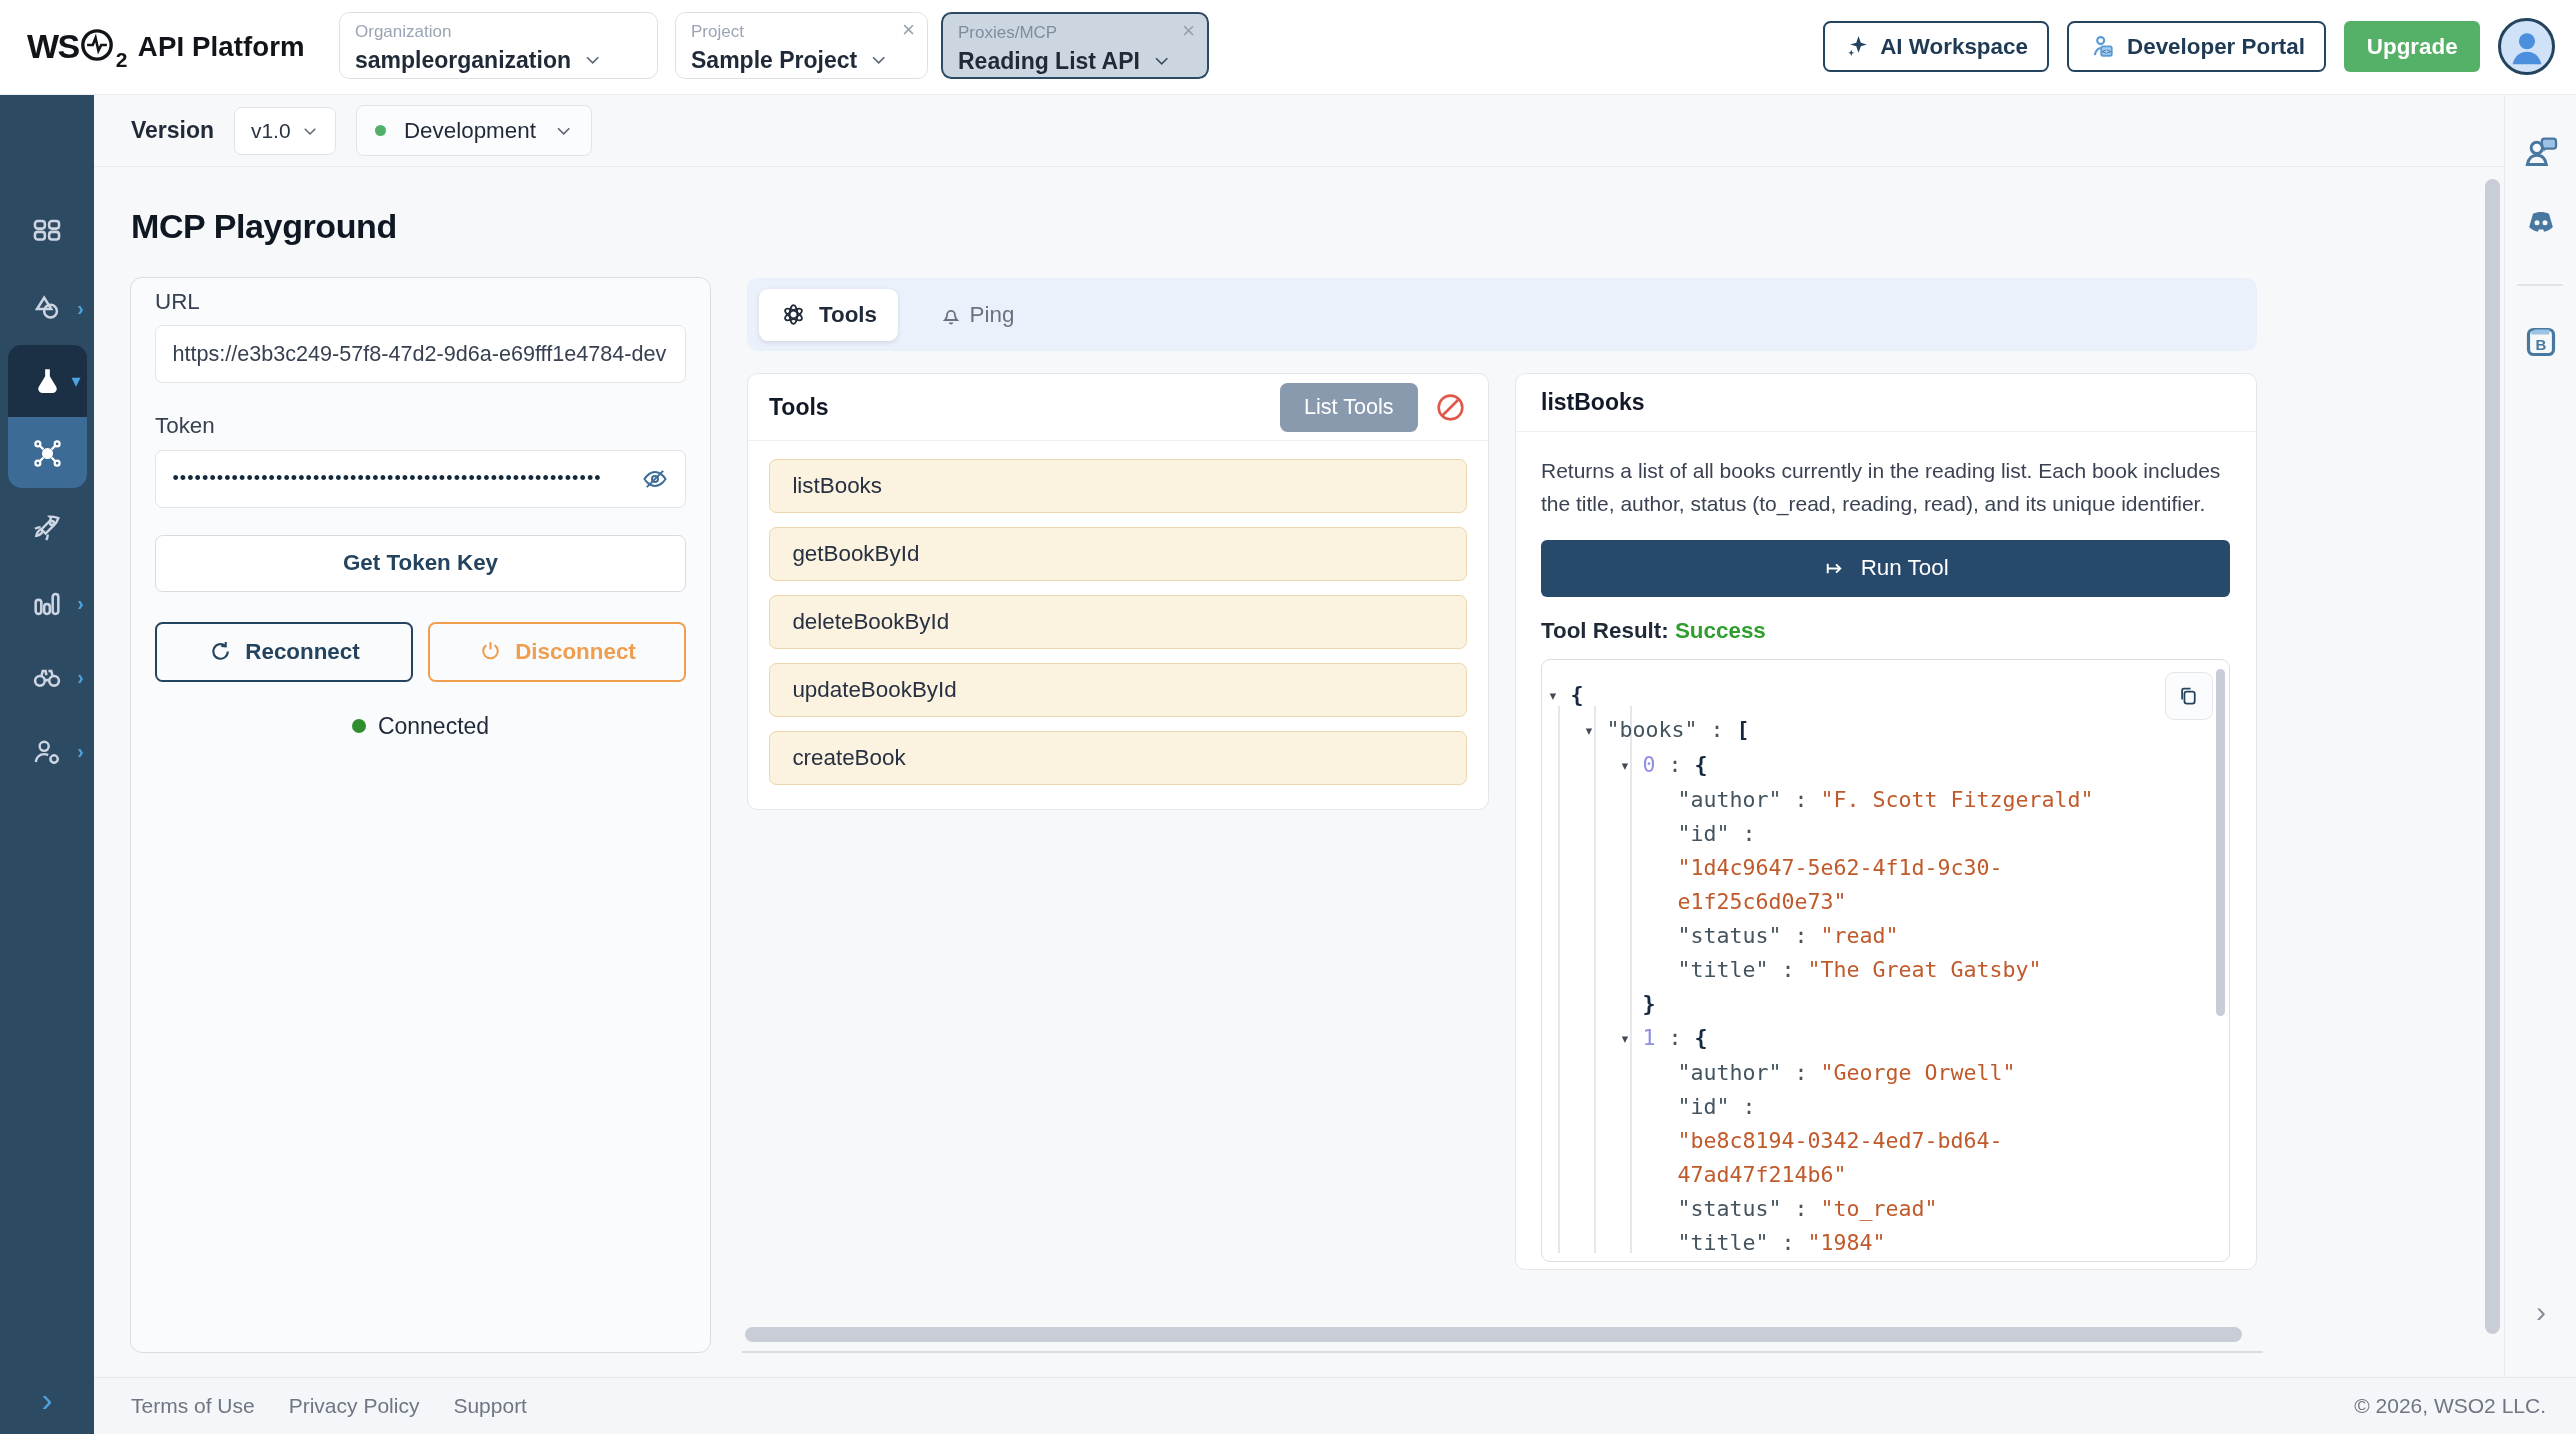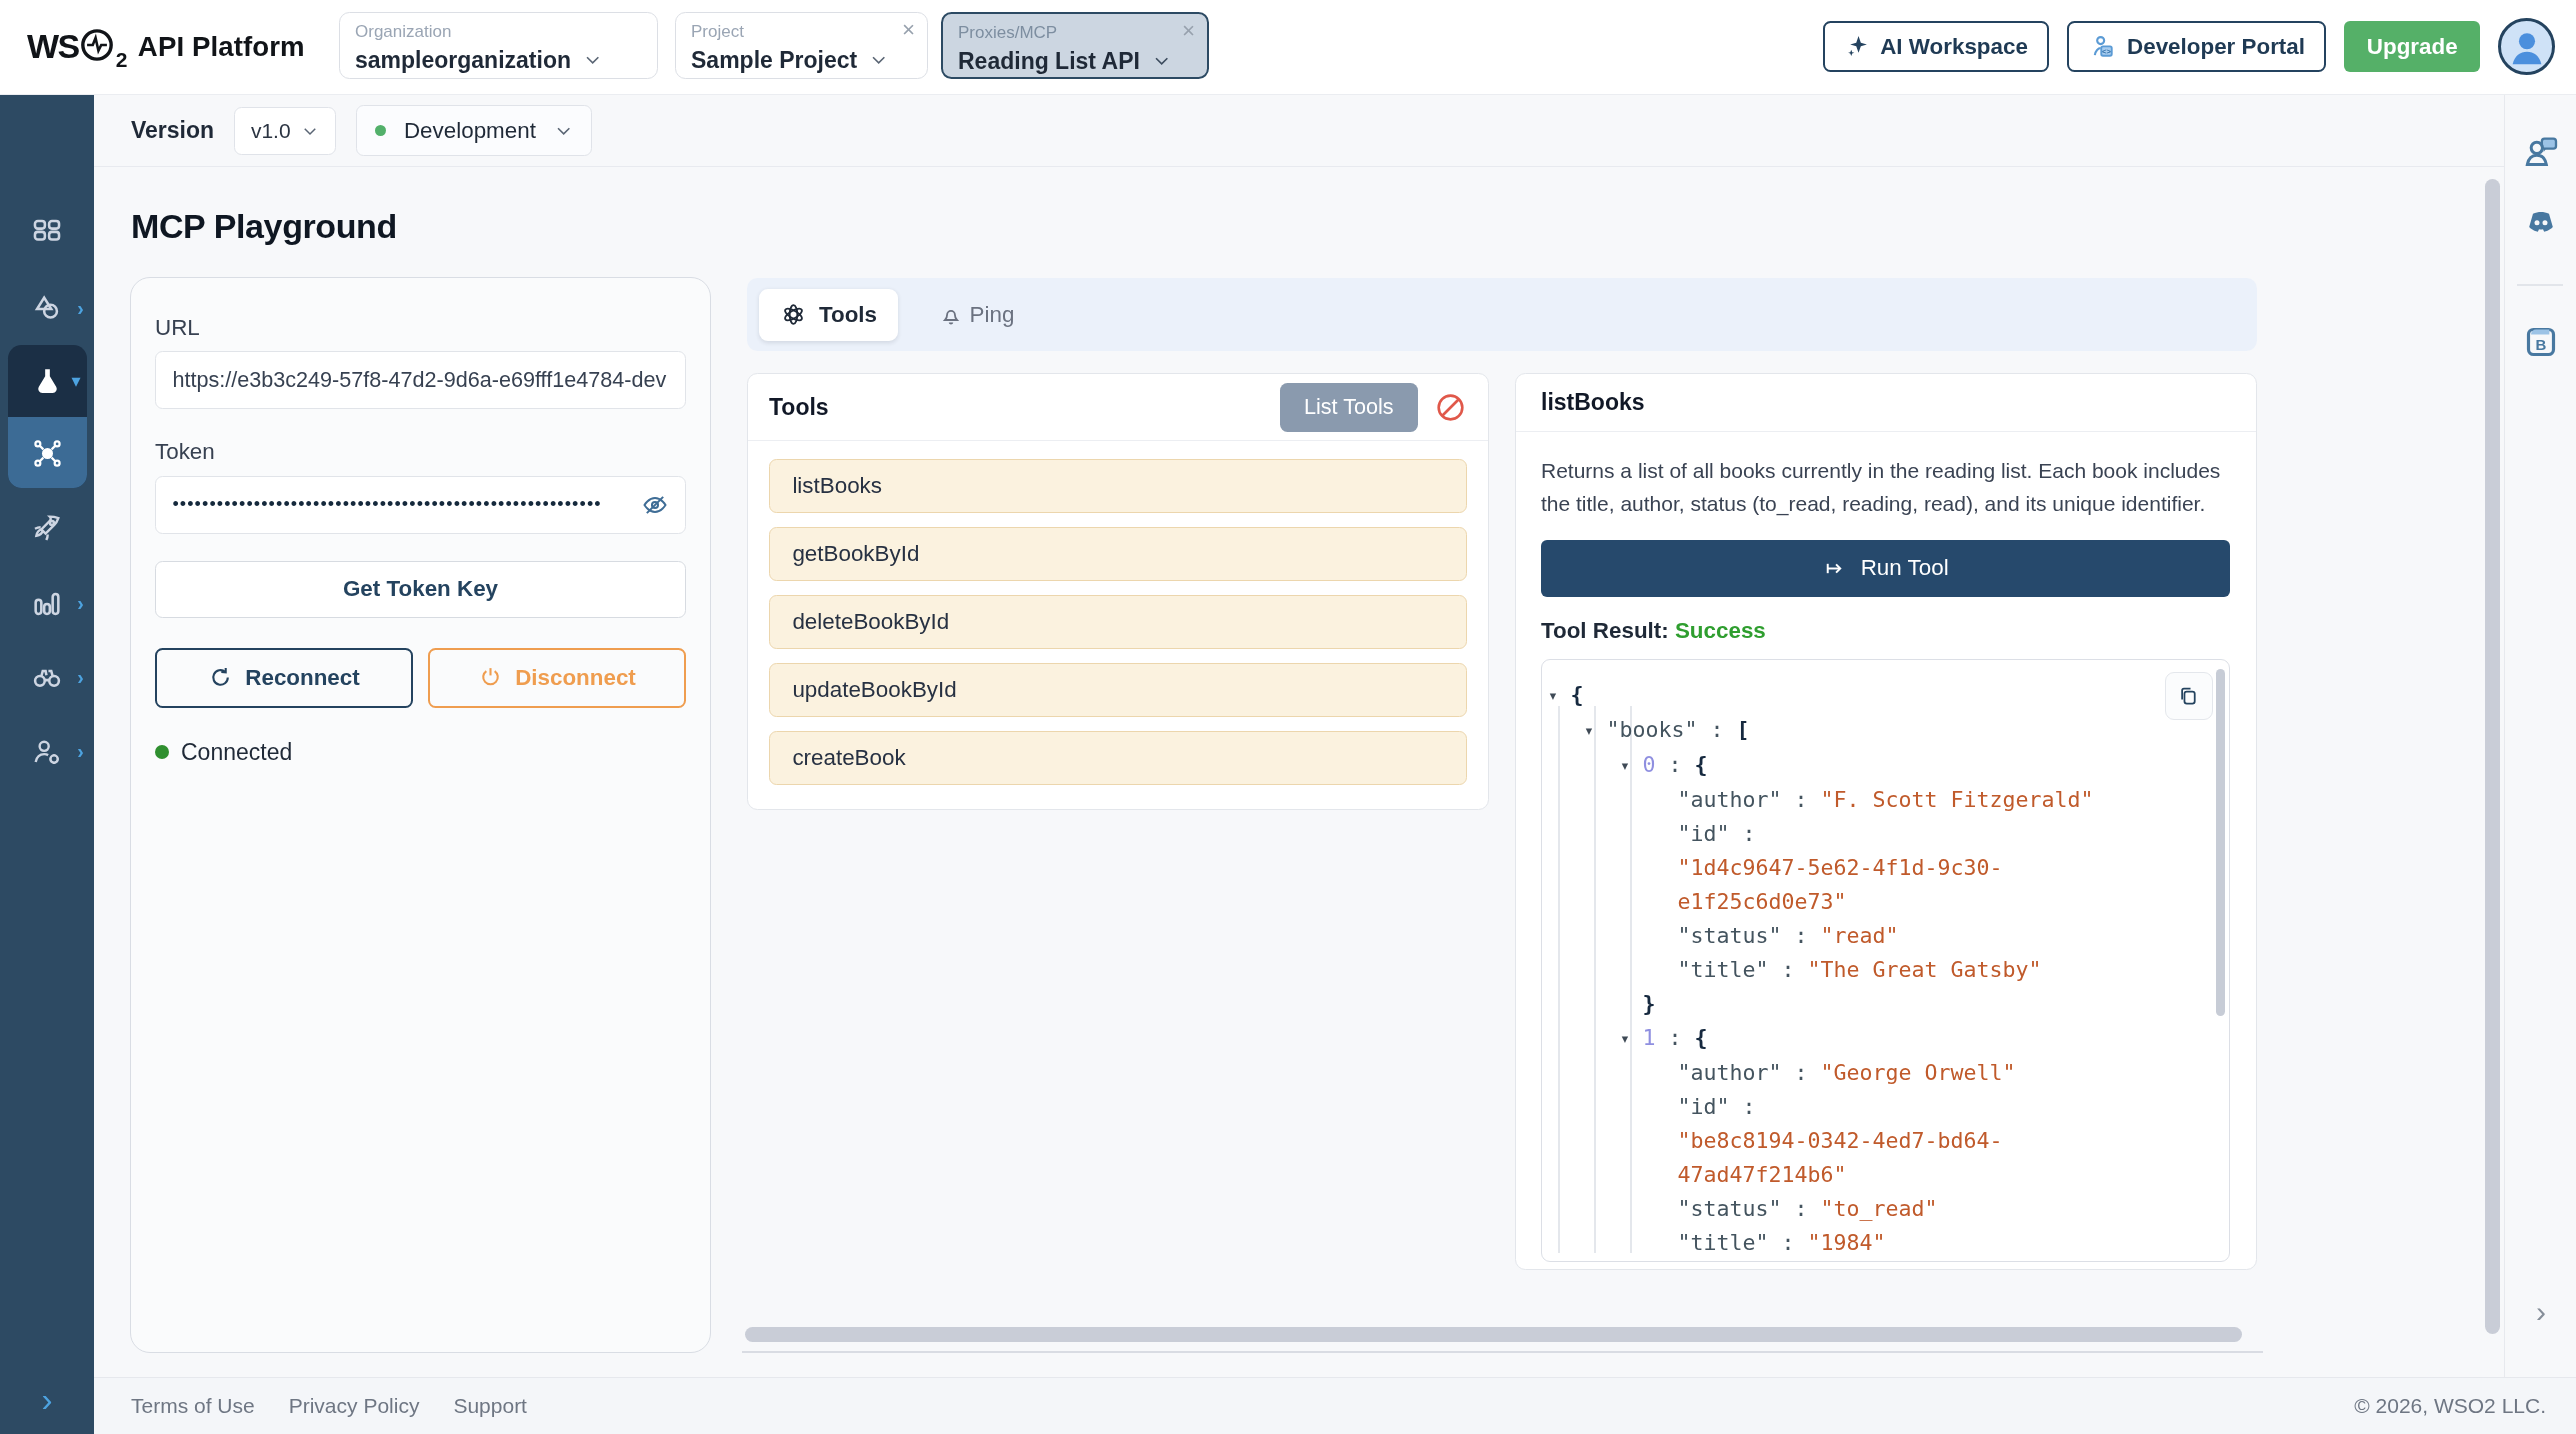--- a/index.html
+++ b/index.html
@@ -43,30 +43,30 @@
   .versionbar { position:absolute; left:94px; top:95px; width:2482px; height:72px; background:#f7f8fa; border-bottom:1.5px solid #e8eaef; display:flex; align-items:center; padding-left:37px; gap:19.4px; z-index:10; }
   .versionbar .vlabel { font-size:23px; font-weight:700; color:#1f2937; }
   .vselect { height:48px; background:#fff; border:1.5px solid #e0e3e9; border-radius:7.5px; display:flex; align-items:center; gap:10.4px; padding:0 16.4px; font-size:21px; color:#2b3442; }
   .eselect { height:51px; background:#fbfcfe; border:1.5px solid #e0e3e9; border-radius:7.5px; display:flex; align-items:center; gap:18px; padding:0 18px; font-size:22.4px; color:#1f2937; }
   .gdot { width:11.2px; height:11.2px; border-radius:50%; background:#52b06a; }
 
   
   .page-title { position:absolute; left:131px; top:207px; font-size:34px; font-weight:800; color:#0f1722; letter-spacing:-0.4px; }
 
   
-  .conn-card { position:absolute; left:130px; top:277px; width:581px; height:1076px; background:#fafbfc; border:1.5px solid #d9dde4; border-radius:20px; padding:37px 24px; }
+  .conn-card { position:absolute; left:130px; top:277px; width:581px; height:1076px; background:#fafbfc; border:1.5px solid #d9dde4; border-radius:12px; padding:11px 24px; }
   .f-label { font-size:22.4px; color:#374151; margin-bottom:10.4px; }
   .f-input { width:100%; height:58px; background:#fff; border:1.5px solid #e1e4e9; border-radius:7.5px; display:flex; align-items:center; padding:0 16.4px; font-size:21.6px; color:#374151; white-space:nowrap; overflow:hidden; }
   .token-row { justify-content:space-between; }
   .dots { font-size:18px; letter-spacing:1.1px; color:#15293c; overflow:hidden; white-space:nowrap; flex:1; }
   .btn-testkey { margin-top:27px; width:100%; height:57px; background:#fff; border:1.5px solid #d7dbe1; border-radius:7.5px; display:flex; align-items:center; justify-content:center; font-size:22.4px; font-weight:600; color:#24435f; }
   .btn-row { margin-top:30px; display:flex; gap:15px; }
   .btn-recon { flex:1; height:60px; border:2.2px solid #24435f; border-radius:7.5px; background:transparent; display:flex; align-items:center; justify-content:center; gap:12px; font-size:22.4px; font-weight:600; color:#24435f;text-align:right; }
   .btn-discon { flex:1; height:60px; border:2.2px solid #ef9d4f; border-radius:7.5px; background:transparent; display:flex; align-items:center; justify-content:center; gap:12px; font-size:22.4px; font-weight:600; color:#ef9d4f; }
-  .conn-status { margin-top:31px; display:flex; align-items:center; justify-content:flex-start; gap:12px; font-size:23px; color:#1f2937; }
+  .conn-status { margin-top:31px; display:flex; align-items:center; justify-content:center; gap:12px; font-size:23px; color:#1f2937; }
   .cdot { width:14px; height:14px; border-radius:50%; background:#2f8f2f; }
 
   
   .tabstrip { position:absolute; left:747px; top:278px; width:1510px; height:73px; background:#ebf1fa; border-radius:10.4px; display:flex; align-items:center; padding:0 12px; gap:33px; }
   .tab-active { height:52px; background:#fff; border-radius:9px; box-shadow:0 1.5px 4.5px rgba(30,40,60,.12); display:flex; align-items:center; gap:12px; padding:0 21px; font-size:22.4px; font-weight:600; color:#1f2937; }
   .tab-idle { display:flex; align-items:center; gap:7px; font-size:22.4px; font-weight:500; color:#6b7280; padding:0 7.5px; }
 
   
   .tools-card { position:absolute; left:747px; top:373px; width:742px; height:437px; background:#fff; border:1.5px solid #e3e6eb; border-radius:10.4px; }
   .tools-head { height:67px; display:flex; align-items:center; justify-content:space-between; padding:0 21px; border-bottom:1.5px solid #eceef2; }

